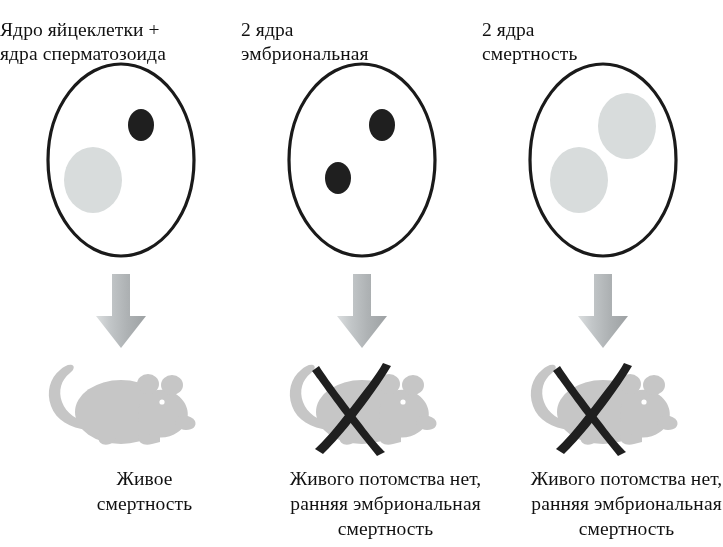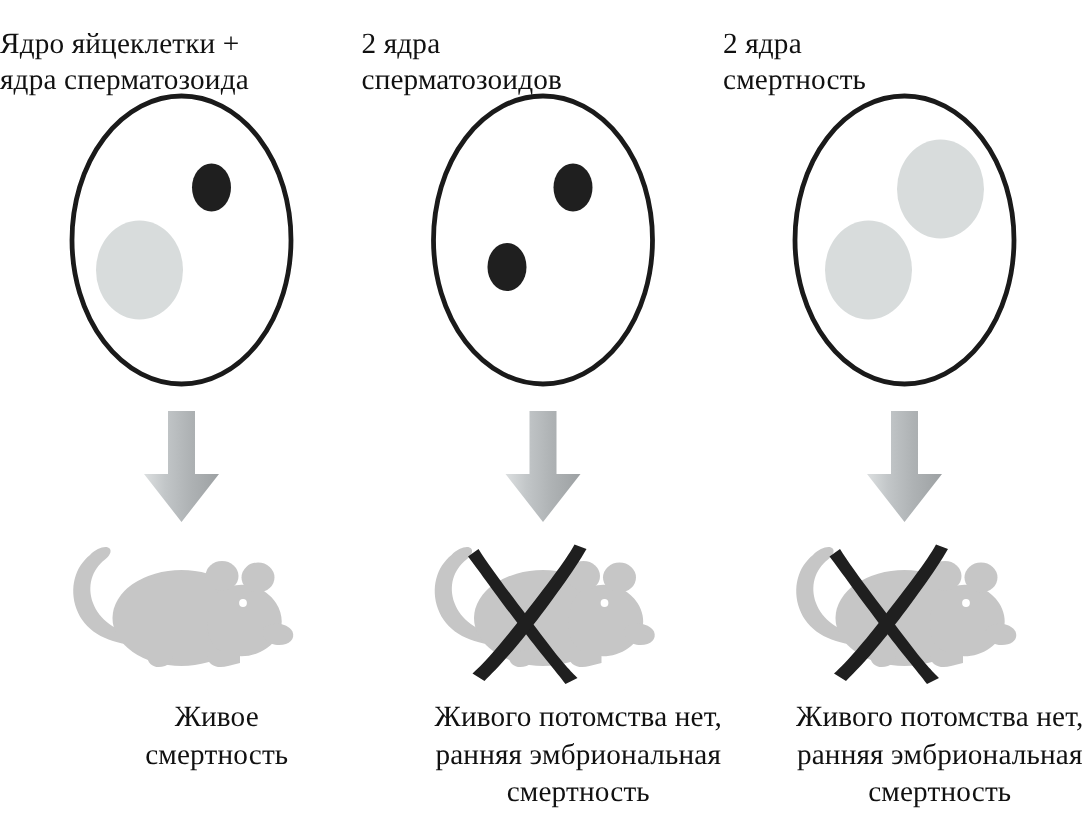--- a/index.html
+++ b/index.html
@@ -137,21 +137,21 @@
     <div class="bottom-caption">
       <span class="ln">Живое</span>
       <span class="ln">смертность</span>
     </div>
   </div>
 
   <div class="column col-2">
 
     <div class="top-caption">
       <span class="ln">2 ядра</span>
-      <span class="ln">сперматозоидов</span>
+      <span class="ln">эмбриональная</span>
     </div>
 
     <div class="cell-wrap">
       <svg class="cell-svg" width="172" height="200" viewBox="0 0 172 200">
         <ellipse cx="86" cy="100" rx="73" ry="96" fill="#ffffff" stroke="#1a1a1a" stroke-width="3.2"></ellipse>
         <ellipse cx="62" cy="118" rx="13" ry="16" fill="#1f1f1f"></ellipse>
         <ellipse cx="106" cy="65" rx="13" ry="16" fill="#1f1f1f"></ellipse>
       </svg>
     </div>
 

